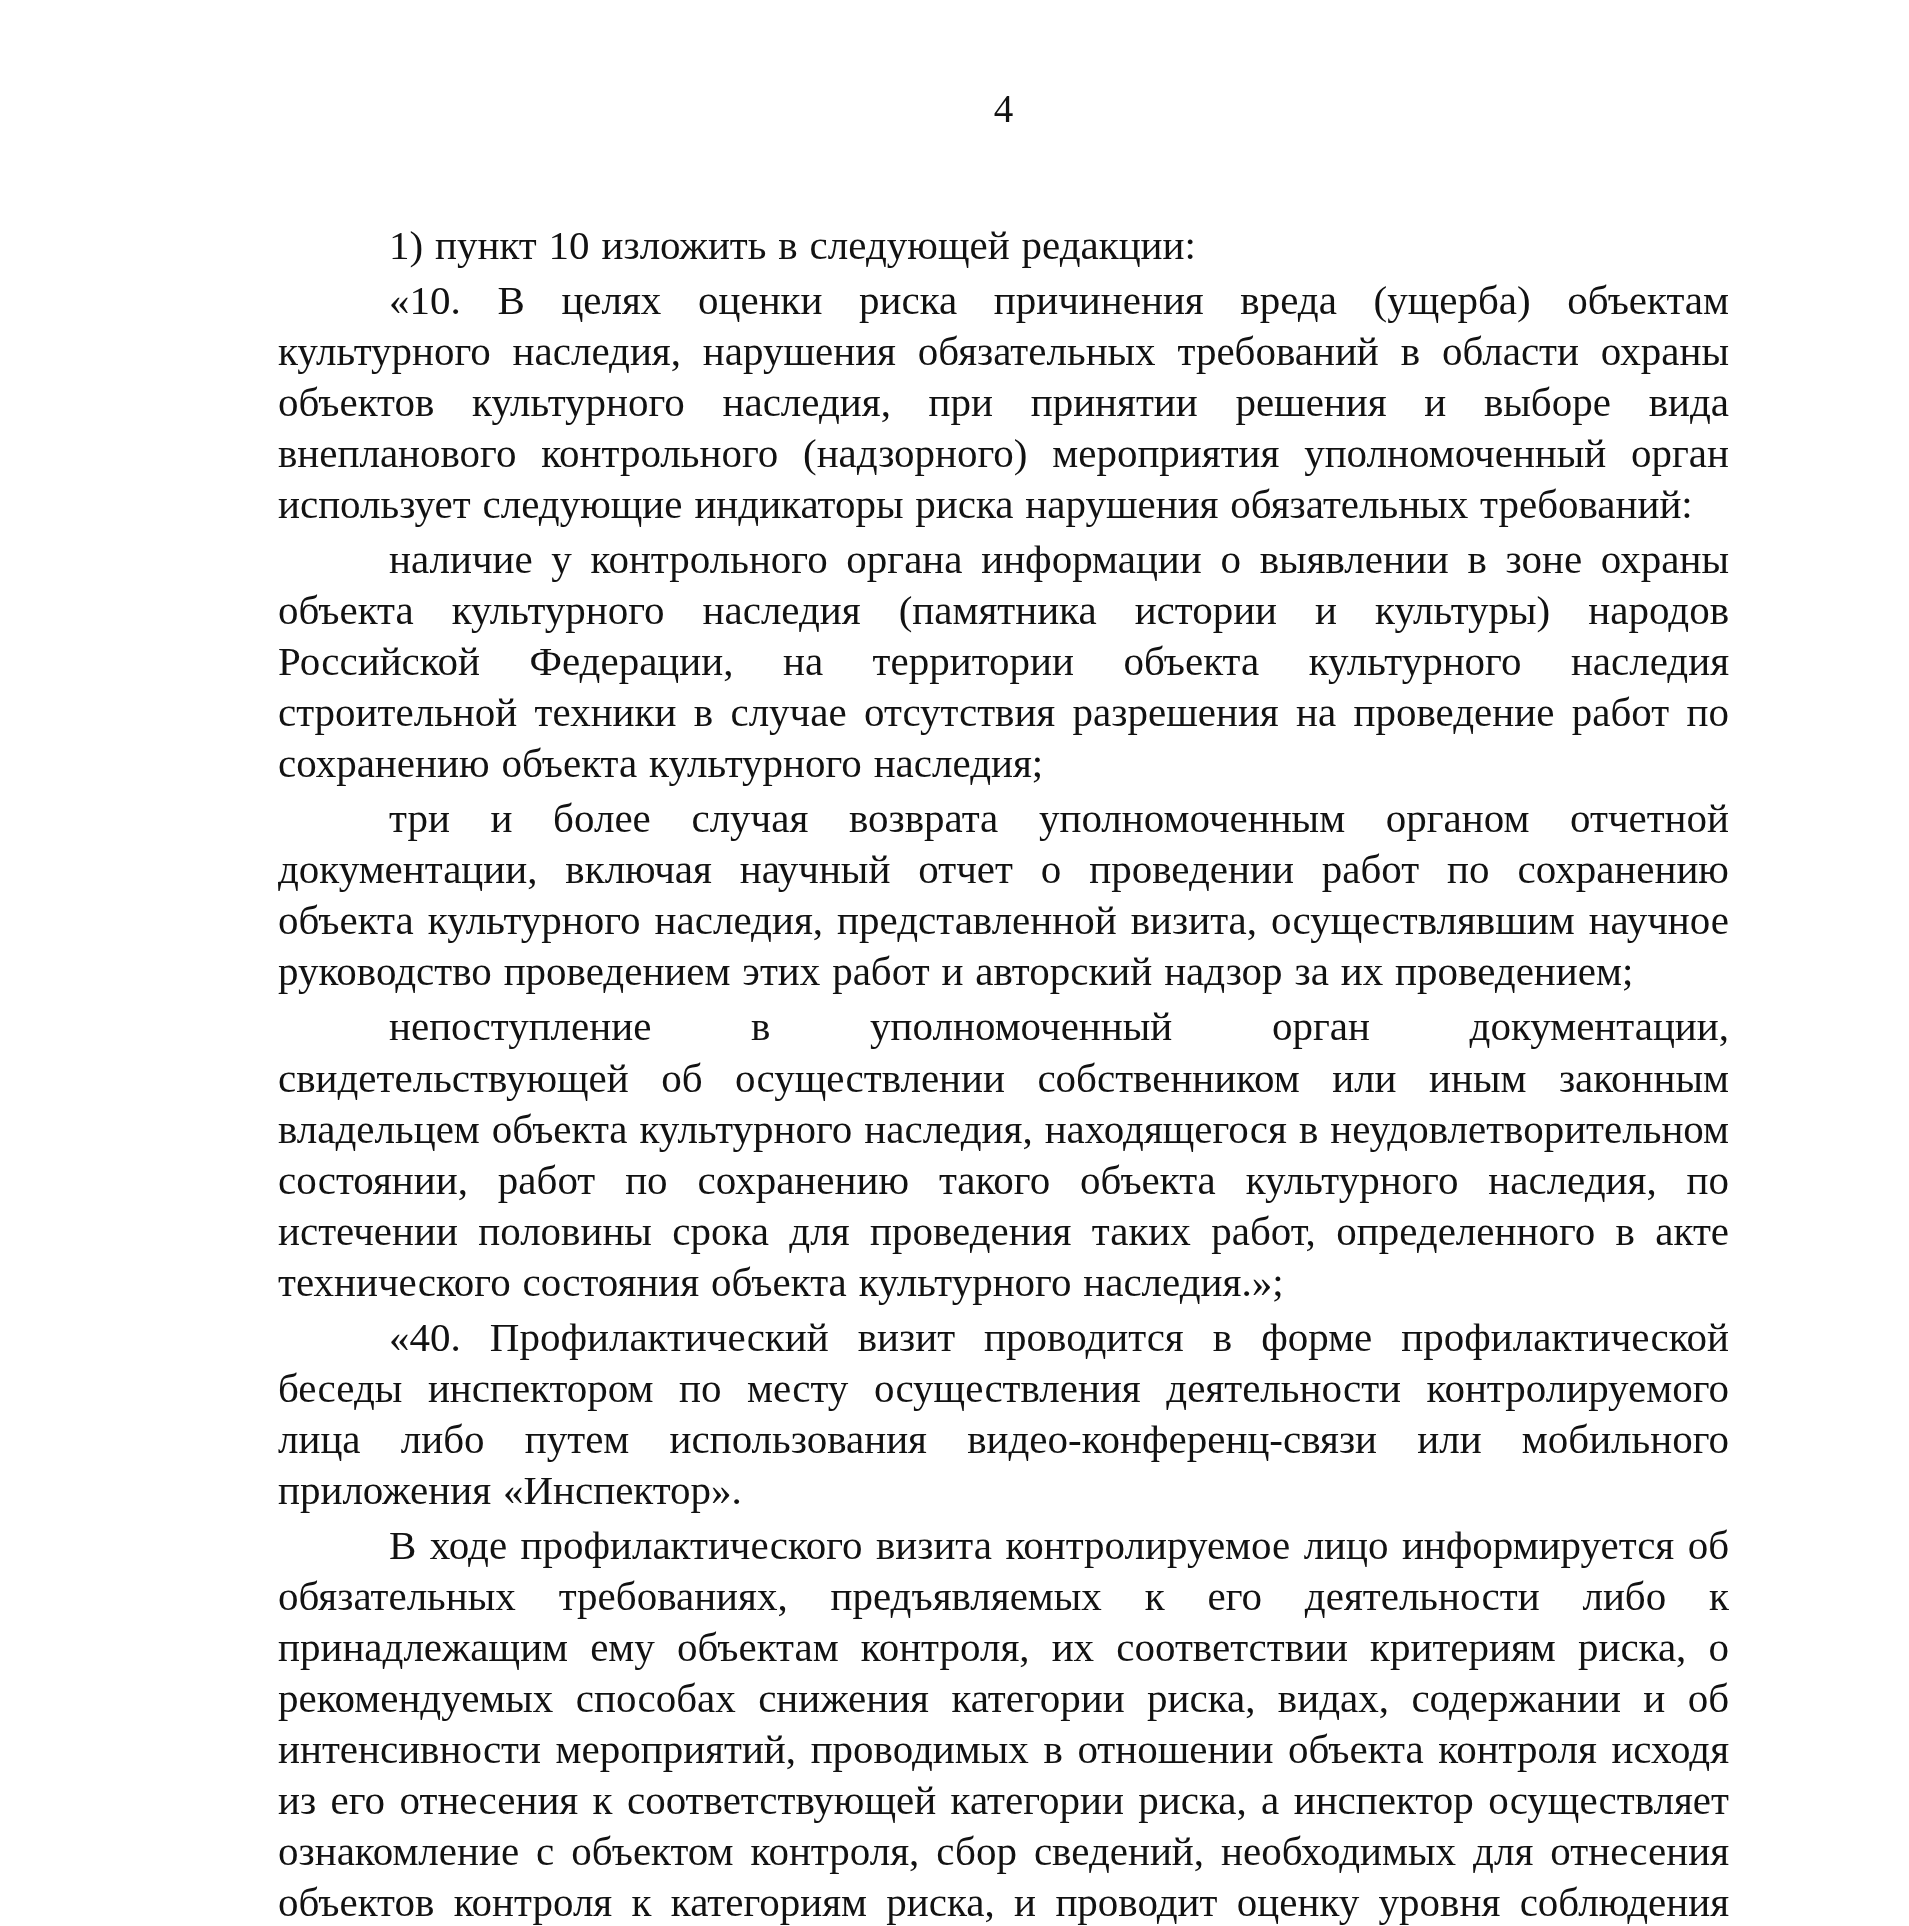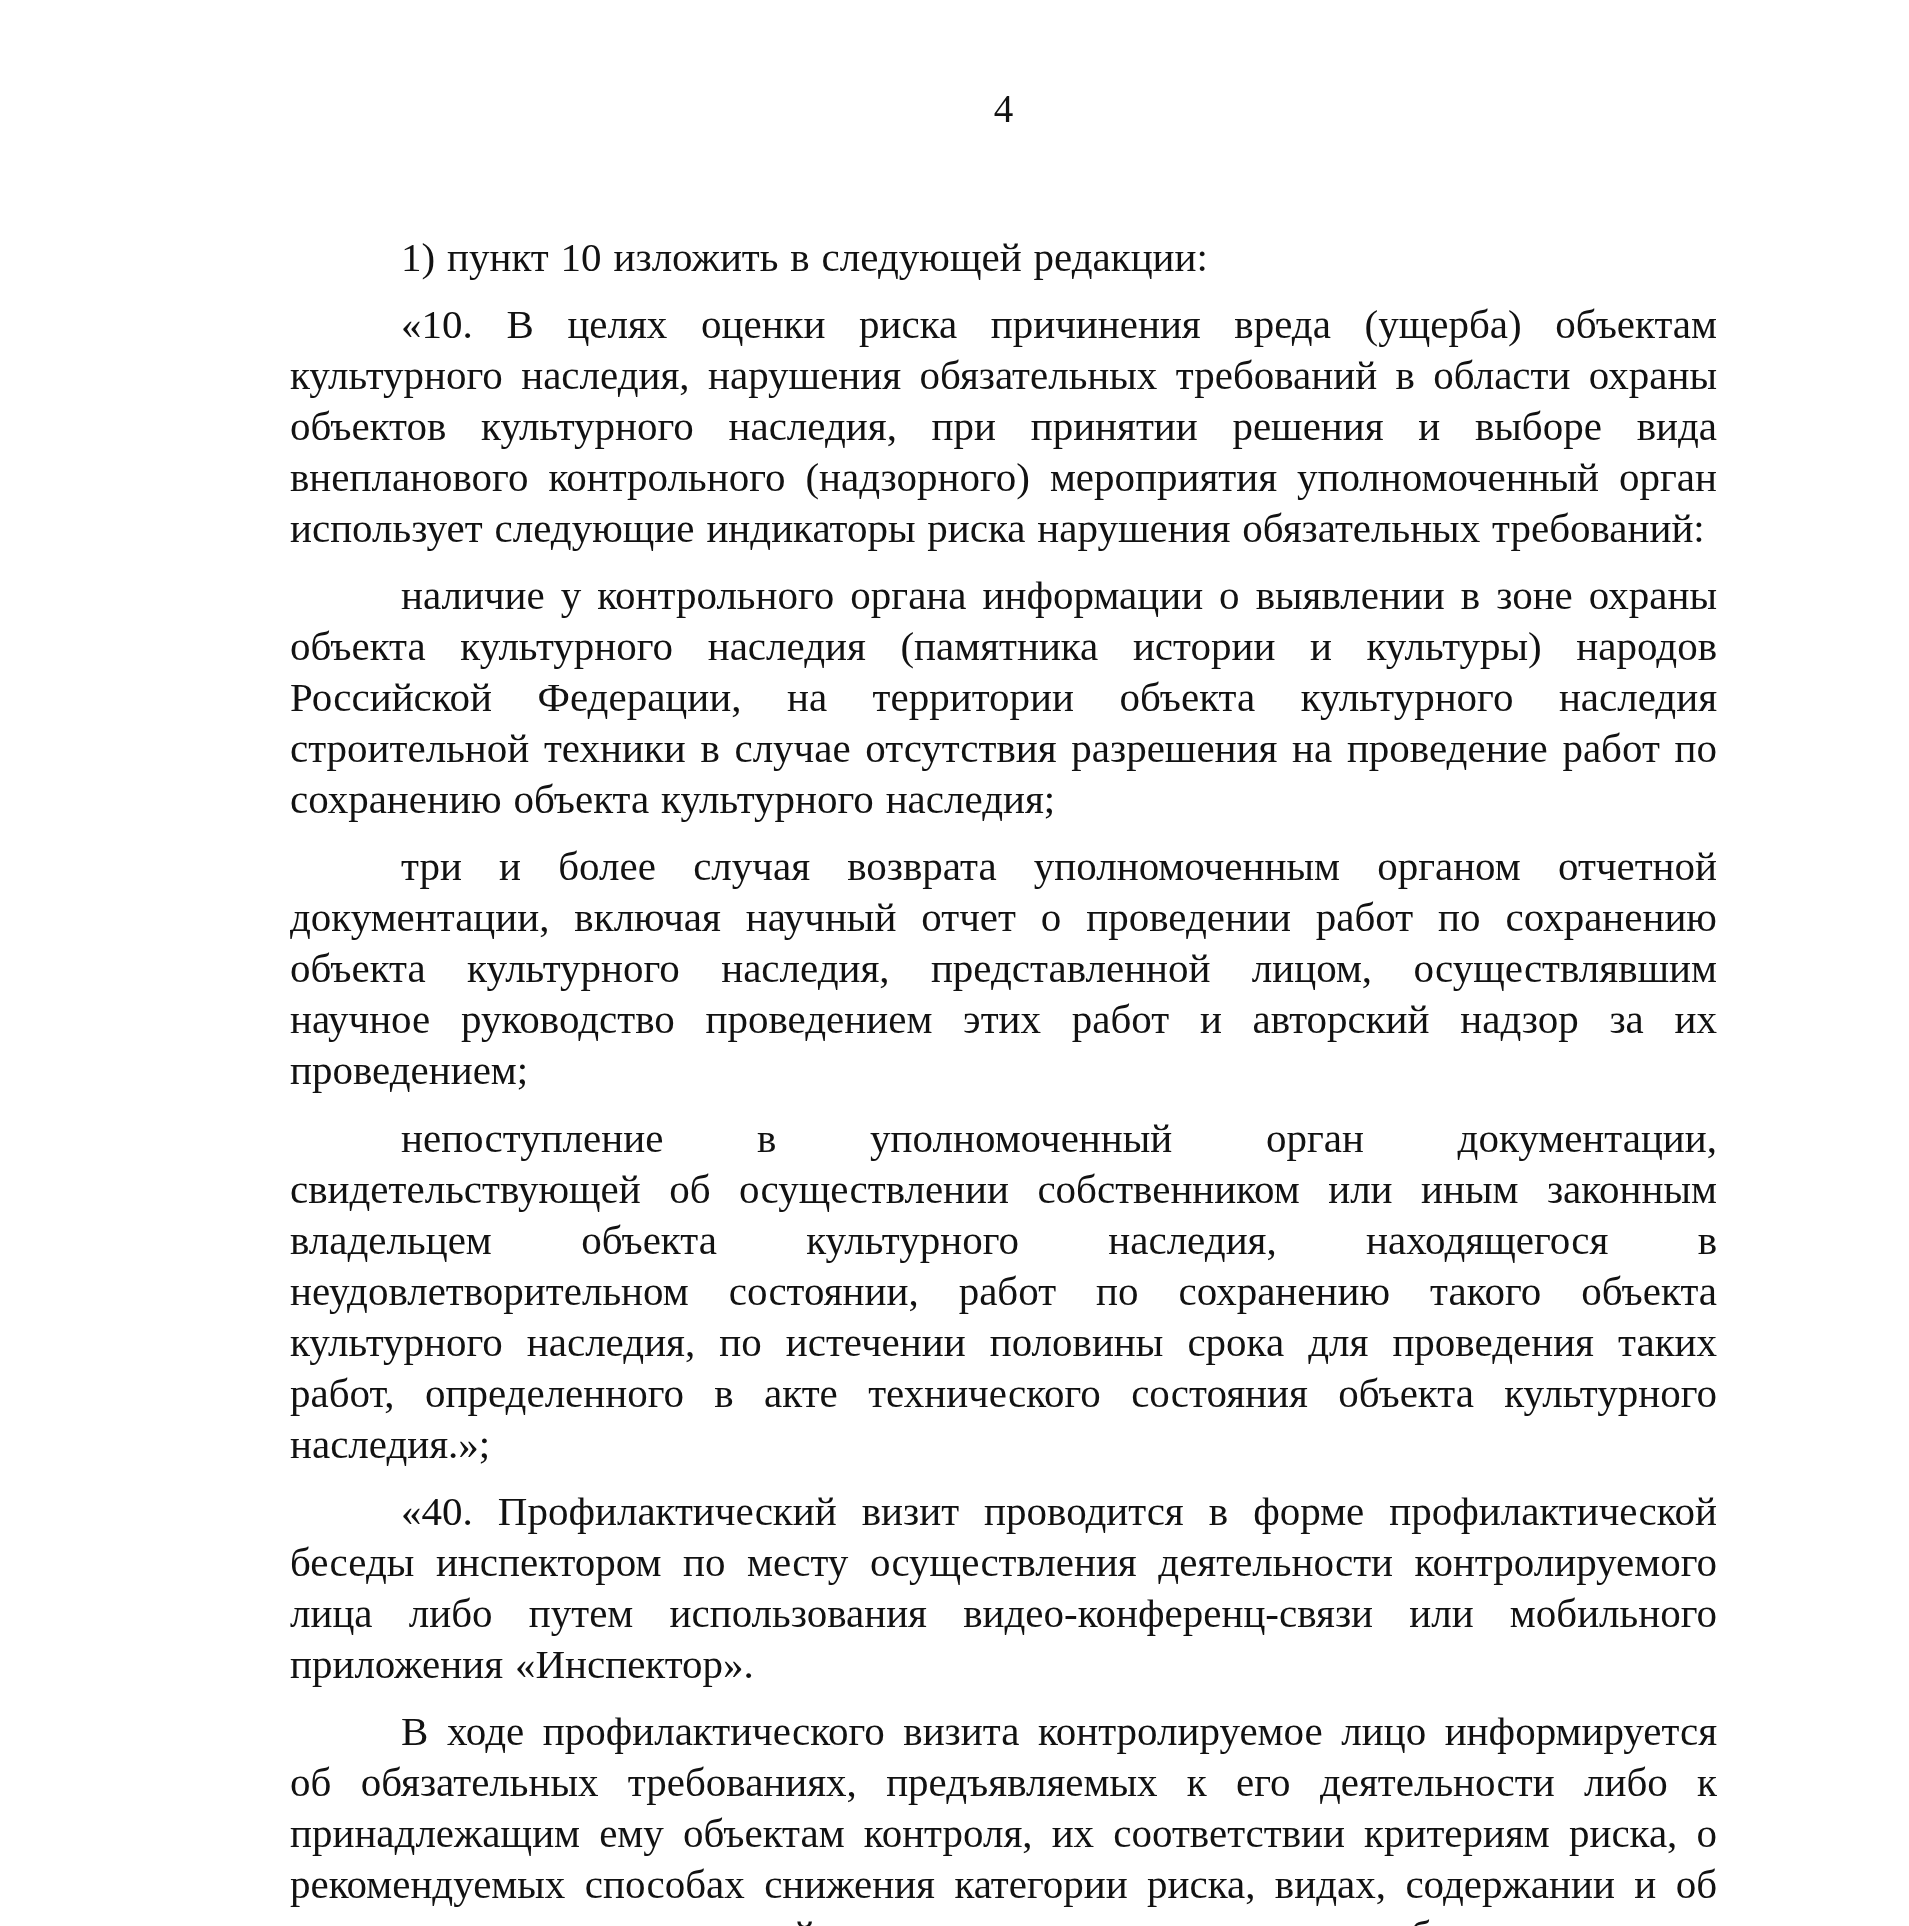--- a/index.html
+++ b/index.html
@@ -27,38 +27,38 @@
   .content {
     position: absolute;
     top: 216px;
     left: 274px;
     width: 1459px;
     font-size: 41px;
     line-height: 1.245;
     text-align: justify;
   }
   .content p {
-    margin: 16px;
+    margin: 4px;
     padding: 0;
     text-indent: 111px;
     word-spacing: 0.04em;
   }
 </style>
 </head>
 <body>
 
 <div class="page-wrap">
 
   <div class="page-number">4</div>
 
   <div class="content">
     <p>1) пункт 10 изложить в следующей редакции:</p>
     <p>«10. В целях оценки риска причинения вреда (ущерба) объектам культурного наследия, нарушения обязательных требований в области охраны объектов культурного наследия, при принятии решения и выборе вида внепланового контрольного (надзорного) мероприятия уполномоченный орган использует следующие индикаторы риска нарушения обязательных требований:</p>
     <p>наличие у контрольного органа информации о выявлении в зоне охраны объекта культурного наследия (памятника истории и культуры) народов Российской Федерации, на территории объекта культурного наследия строительной техники в случае отсутствия разрешения на проведение работ по сохранению объекта культурного наследия;</p>
-    <p>три и более случая возврата уполномоченным органом отчетной документации, включая научный отчет о проведении работ по сохранению объекта культурного наследия, представленной лицом, осуществлявшим научное руководство проведением этих работ и авторский надзор за их проведением;</p>
+    <p>три и более случая возврата уполномоченным органом отчетной документации, включая научный отчет о проведении работ по сохранению объекта культурного наследия, представленной визита, осуществлявшим научное руководство проведением этих работ и авторский надзор за их проведением;</p>
     <p>непоступление в уполномоченный орган документации, свидетельствующей об осуществлении собственником или иным законным владельцем объекта культурного наследия, находящегося в неудовлетворительном состоянии, работ по сохранению такого объекта культурного наследия, по истечении половины срока для проведения таких работ, определенного в акте технического состояния объекта культурного наследия.»;</p>
     <p>«40. Профилактический визит проводится в форме профилактической беседы инспектором по месту осуществления деятельности контролируемого лица либо путем использования видео-конференц-связи или мобильного приложения «Инспектор».</p>
     <p>В ходе профилактического визита контролируемое лицо информируется об обязательных требованиях, предъявляемых к его деятельности либо к принадлежащим ему объектам контроля, их соответствии критериям риска, о рекомендуемых способах снижения категории риска, видах, содержании и об интенсивности мероприятий, проводимых в отношении объекта контроля исходя из его отнесения к соответствующей категории риска, а инспектор осуществляет ознакомление с объектом контроля, сбор сведений, необходимых для отнесения объектов контроля к категориям риска, и проводит оценку уровня соблюдения контролируемым лицом обязательных требований.»;</p>
 
   </div>
 
 </div>
 
 
 </body></html>

